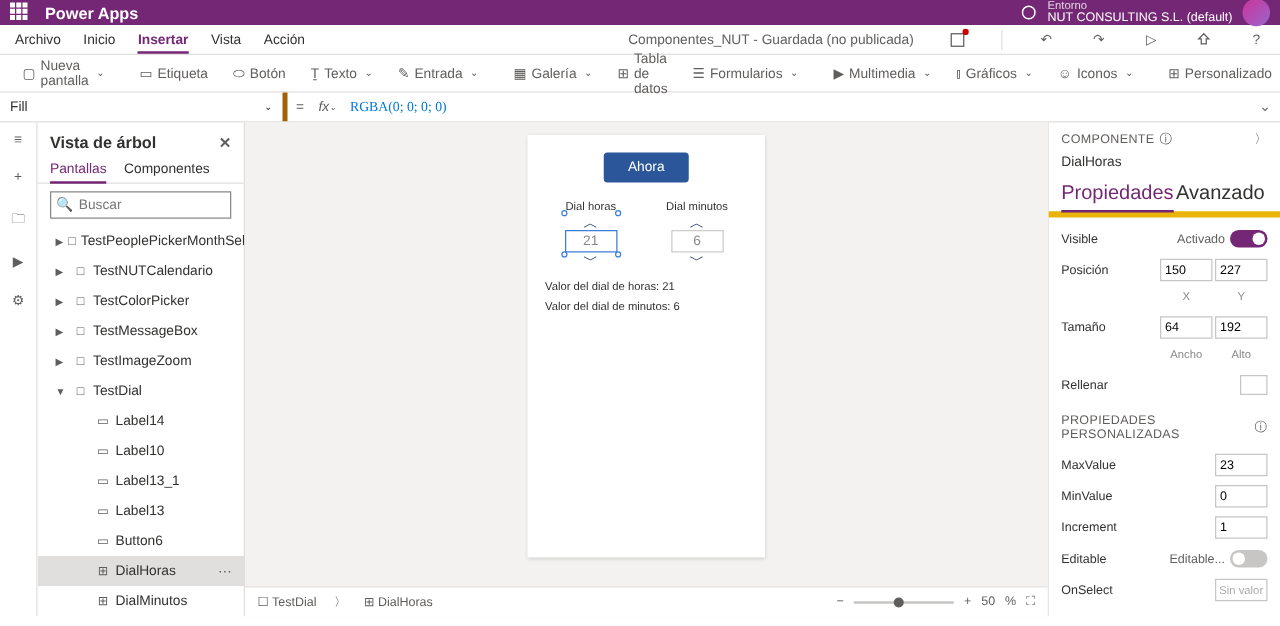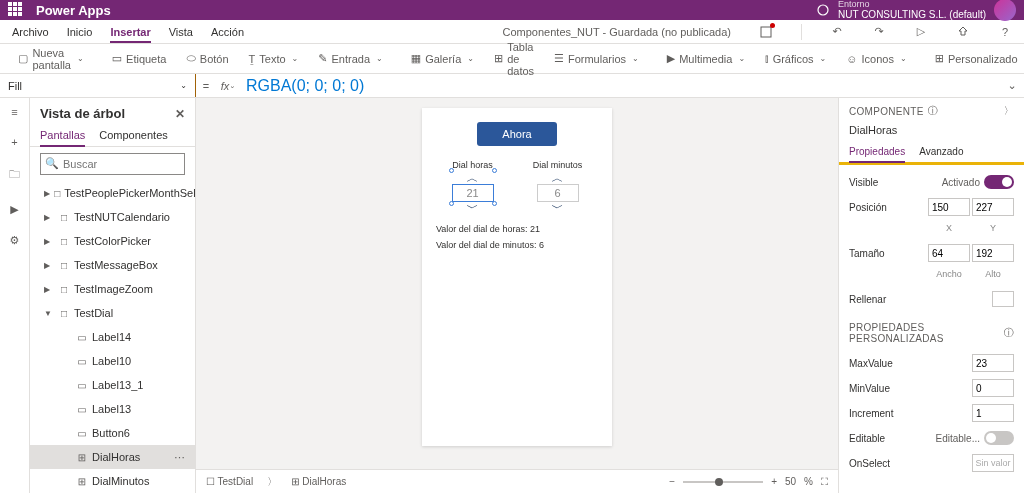--- a/index.html
+++ b/index.html
@@ -15,24 +15,24 @@
 .filemenu{height:24px;display:flex;align-items:center;padding:0 12px;gap:18px;border-bottom:1px solid #e1dfdd;font-size:11px}
 .filemenu div{cursor:pointer}
 .filemenu .active{color:#742774;font-weight:600;border-bottom:2px solid #742774;padding-bottom:3px;margin-bottom:-5px}
 .filemenu-right{margin-left:auto;display:flex;align-items:center;gap:28px;color:#605e5c}
 .icnbtn{width:14px;height:14px;display:inline-flex;align-items:center;justify-content:center;cursor:pointer}
 .ribbon{height:30px;display:flex;align-items:center;padding:0 10px;gap:4px;border-bottom:1px solid #e1dfdd;font-size:11px;color:#605e5c}
 .ribbon .grp{display:flex;align-items:center;gap:4px;padding:0 8px;cursor:pointer}
 .ribbon .sep{width:1px;height:18px;background:#e1dfdd;margin:0 2px}
 .chev{font-size:8px;margin-left:2px}
 .formulabar{height:24px;display:flex;align-items:center;border-bottom:1px solid #e1dfdd}
-.prop-dd{width:196px;border-right:1px solid #a16207;padding:0 8px;display:flex;align-items:center;height:100%;font-size:11px}
+.prop-dd{width:230px;border-right:4px solid #a16207;padding:0 8px;display:flex;align-items:center;height:100%;font-size:11px}
 .fx-eq{width:20px;text-align:center;color:#605e5c}
 .fx{width:24px;font-style:italic;color:#605e5c;font-size:11px;display:flex;align-items:center;justify-content:center}
-.fx-input{flex:1;padding:0 6px;font-family:Liberation Sans, sans-serif;font-size:16px;color:#0078d4}
+.fx-input{flex:1;padding:0 6px;font-family:Liberation Serif, serif;font-size:11px;color:#0078d4}
 .fx-expand{width:24px;text-align:center;color:#605e5c;cursor:pointer}
 .main{display:flex;height:395px}
 .leftrail{width:30px;border-right:1px solid #e1dfdd;display:flex;flex-direction:column;align-items:center;padding-top:8px;gap:18px;color:#605e5c}
 .treepanel{width:166px;border-right:1px solid #e1dfdd;display:flex;flex-direction:column}
 .tree-hdr{padding:8px 10px 4px;font-size:13px;font-weight:600;display:flex;align-items:center}
 .tree-hdr .close{margin-left:auto;cursor:pointer;font-size:12px;color:#605e5c}
 .tree-tabs{display:flex;gap:14px;padding:0 10px;font-size:11px;border-bottom:1px solid #e1dfdd}
 .tree-tabs div{padding:4px 0;cursor:pointer}
 .tree-tabs .active{color:#742774;border-bottom:2px solid #742774;margin-bottom:-1px}
 .tree-search{margin:6px 10px}
@@ -42,41 +42,41 @@
 .tree{flex:1;overflow:auto;font-size:11px}
 .tree-item{display:flex;align-items:center;height:24px;padding:0 4px 0 14px;cursor:pointer;gap:4px;white-space:nowrap}
 .tree-item.lvl2{padding-left:32px}
 .tree-item.selected{background:#e1dfdd}
 .tree-item .exp{width:10px;font-size:8px;color:#605e5c}
 .tree-item .ticon{width:12px;height:12px;display:inline-flex;align-items:center;justify-content:center;font-size:10px;color:#605e5c}
 .tree-item .more{margin-left:auto;color:#605e5c;padding-right:6px}
 .canvas{flex:1;background:#f3f2f1;position:relative;display:flex;flex-direction:column}
 .canvas-inner{flex:1;display:flex;align-items:flex-start;justify-content:center;padding-top:10px}
 .screen{width:190px;height:338px;background:#fff;box-shadow:0 1px 3px rgba(0,0,0,.15);padding:14px 10px;font-size:9px}
-.ahora-btn{background:#2b579a;color:#fff;border-radius:3px;height:24px;display:flex;align-items:center;justify-content:center;font-size:11px;margin:0 auto 14px;width:80px}
+.ahora-btn{background:#2b579a;color:#fff;border-radius:3px;height:24px;display:flex;align-items:center;justify-content:center;font-size:11px;margin:0 auto 14px;width:68px}
 .dials{display:flex;justify-content:space-around;margin-bottom:10px}
 .dial{display:flex;flex-direction:column;align-items:center;gap:0;font-size:9px}
 .dial-label{margin-bottom:2px}
 .dial-arrow{color:#1a365d;font-size:12px;line-height:1;cursor:pointer}
 .dial-box{width:42px;height:18px;border:1px solid #ccc;display:flex;align-items:center;justify-content:center;font-size:11px;color:#888}
 .dial.selected .dial-box{border:1px solid #3b7dd8}
 .dial.selected{position:relative}
 .sel-handle{position:absolute;width:5px;height:5px;border:1px solid #3b7dd8;background:#fff;border-radius:50%}
 .dial.selected .h1{top:8px;left:-3px}.dial.selected .h2{top:8px;right:-3px}
 .dial.selected .h3{bottom:8px;left:-3px}.dial.selected .h4{bottom:8px;right:-3px}
 .val-text{font-size:9px;margin:6px 4px}
 .canvas-footer{height:24px;border-top:1px solid #e1dfdd;background:#fff;display:flex;align-items:center;padding:0 10px;gap:14px;font-size:10px;color:#605e5c}
 .zoom{margin-left:auto;display:flex;align-items:center;gap:8px}
 .zoom-track{width:80px;height:2px;background:#c8c6c4;position:relative}
 .zoom-thumb{position:absolute;left:40%;top:-3px;width:8px;height:8px;background:#605e5c;border-radius:50%}
 .proppanel{width:186px;border-left:1px solid #e1dfdd;display:flex;flex-direction:column;font-size:10px}
 .pp-hdr{padding:6px 10px;display:flex;align-items:center;color:#605e5c;font-size:10px;letter-spacing:.3px}
 .pp-hdr .expand{margin-left:auto;cursor:pointer}
 .pp-name{padding:0 10px 6px;font-size:11px;color:#323130}
-.pp-tabs{display:flex;gap:14px;padding:0 10px;border-bottom:3px solid #eab308;font-size:10px}
+.pp-tabs{display:flex;gap:2px;padding:0 10px;border-bottom:5px solid #eab308;font-size:16px}
 .pp-tabs div{padding:4px 0;cursor:pointer}
 .pp-tabs .active{color:#742774;border-bottom:2px solid #742774;margin-bottom:-1px}
 .pp-body{padding:8px 10px;display:flex;flex-direction:column;gap:7px}
 .pp-row{display:flex;align-items:center;min-height:18px}
 .pp-row .lbl{flex:1;color:#323130}
 .pp-row input{width:42px;height:18px;border:1px solid #c8c6c4;font-size:10px;padding:0 3px;text-align:left}
 .pp-row .wide{width:42px}
 .dual{display:flex;gap:2px}
 .sublabels{display:flex;gap:2px;margin-left:auto}
 .sublabels span{width:42px;text-align:center;font-size:9px;color:#888}

